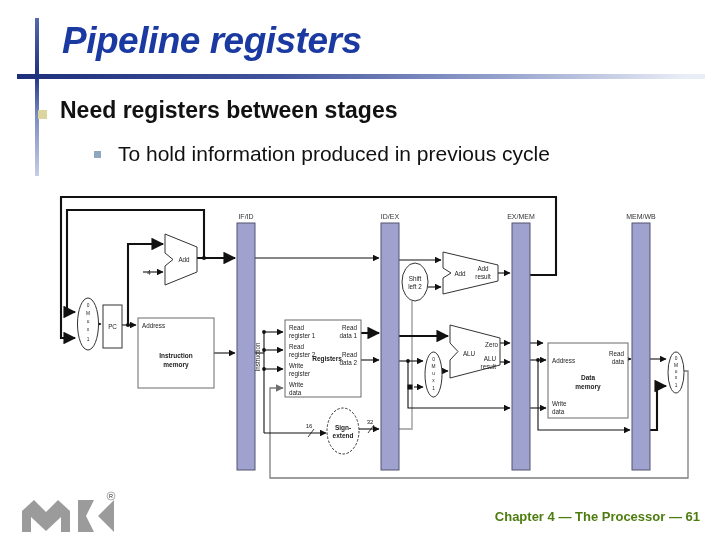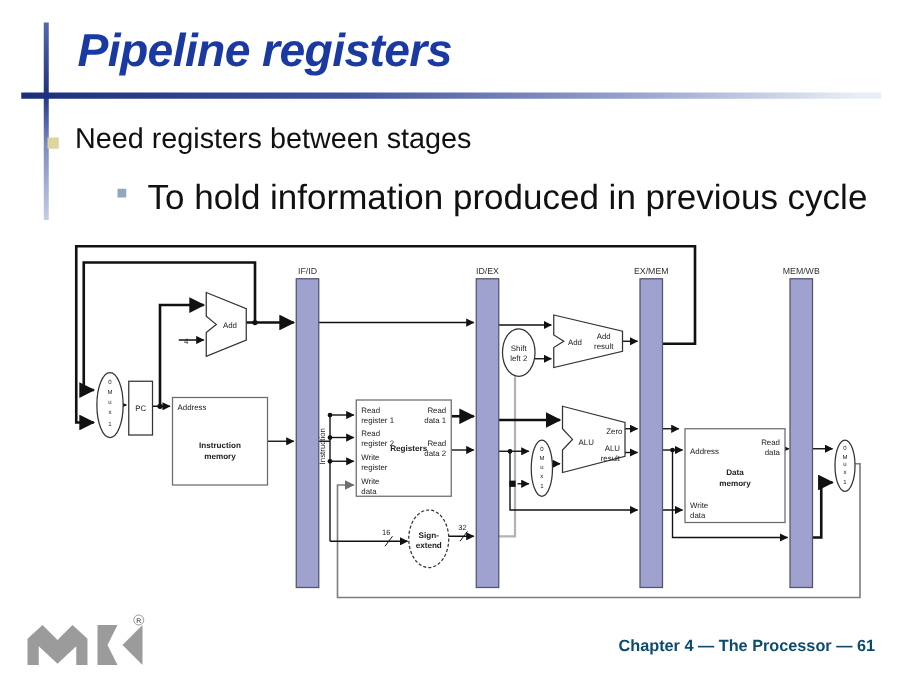--- a/index.html
+++ b/index.html
@@ -5,26 +5,26 @@
   html,body{margin:0;padding:0;background:#fff;}
   body{width:720px;height:540px;position:relative;overflow:hidden;
        font-family:"Liberation Sans",sans-serif;}
   .accent-v{position:absolute;left:35px;top:18px;width:4px;height:158px;
     background:linear-gradient(#5468b0 0%,#24357f 34%,#2c3f8e 40%,#7b8cc0 62%,#c6cde4 100%);}
   .rule{position:absolute;left:17px;top:74px;width:688px;height:5px;
     background:linear-gradient(to right,#1c2f7a,#43549e 38%,#93a1cc 70%,#e9edf6 97%);}
   .title{position:absolute;left:62px;top:20px;font-size:37px;font-weight:bold;
     color:#1a3aa2;letter-spacing:-0.5px;white-space:nowrap;font-style:italic;}
   .b1-marker{position:absolute;left:38px;top:110px;width:9px;height:9px;background:#dcd5a0;}
-  .b1-text{position:absolute;left:60px;top:97px;font-size:23px;color:#111;white-space:nowrap;}
+  .b1-text{position:absolute;left:60px;top:97px;font-size:23px;color:#111;white-space:nowrap;font-weight:bold;}
   .b2-marker{position:absolute;left:94px;top:151px;width:7px;height:7px;background:#8fa8bf;}
-  .b2-text{position:absolute;left:118px;top:142px;font-size:28px;color:#111;white-space:nowrap;}
+  .b2-text{position:absolute;left:118px;top:142px;font-size:21px;color:#111;white-space:nowrap;}
   .figure{position:absolute;left:57px;top:196px;width:635px;height:289px;}
   .logo{position:absolute;left:16px;top:490px;}
-  .footer{position:absolute;right:20px;top:509px;font-size:13px;font-weight:bold;color:#0c4a6e;white-space:nowrap;}
+  .footer{position:absolute;right:20px;top:509px;font-size:13px;font-weight:bold;color:#4d7c0f;white-space:nowrap;}
   svg text{fill:#222;font-family:"Liberation Sans",sans-serif;}
   .lb{font-size:6.3px;}
   .lbb{font-size:6.5px;font-weight:bold;}
   .bar-lb{font-size:7px;fill:#333;}
   .mx{font-size:4.8px;}
   .bits{font-size:6px;}
   .wire{stroke:#111;stroke-width:1.1;fill:none;}
   .wire-th{stroke:#111;stroke-width:2.1;fill:none;}
   .wire-gr{stroke:#b3b3b3;stroke-width:1.8;fill:none;}
   .wire-wb{stroke:#7d7d7d;stroke-width:1.3;fill:none;}

